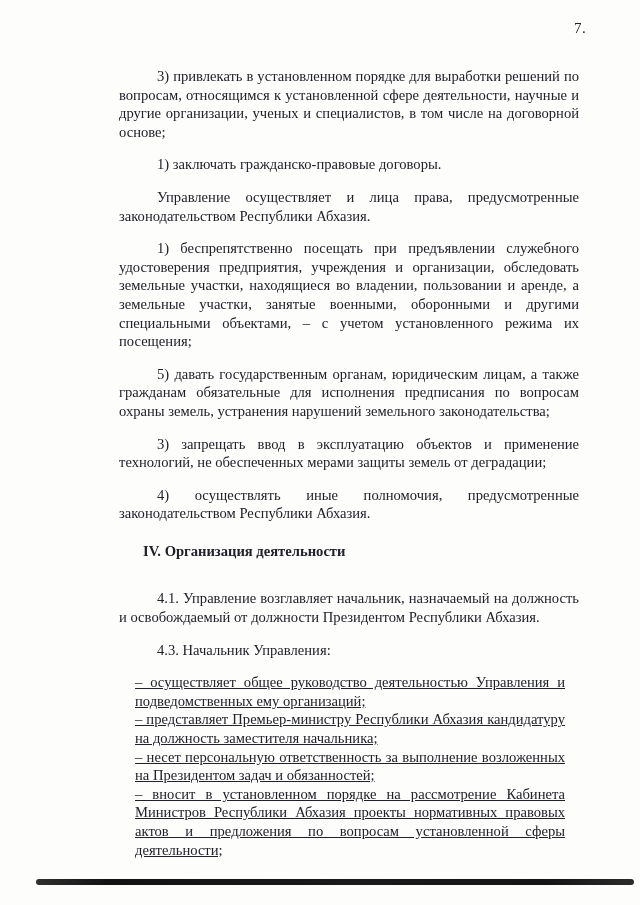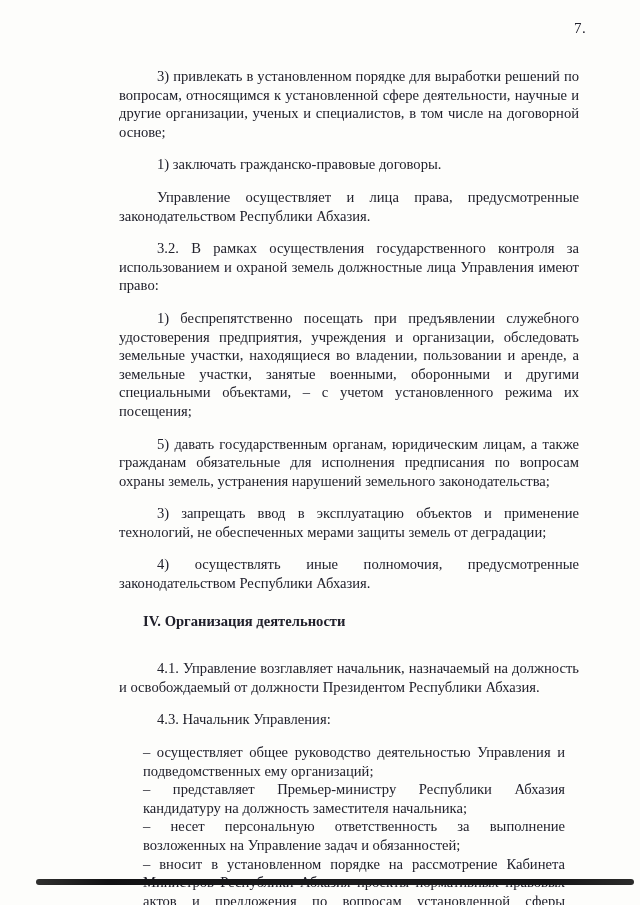--- a/index.html
+++ b/index.html
@@ -39,22 +39,23 @@
     text-indent: 38px;
   }
   .heading {
     margin: 19px 0 29px 0;
     padding-left: 38px;
     font-weight: 700;
     text-align: left;
     text-indent: 0;
   }
   .dash {
-    margin: 0 28px 0 38px;
+    margin: 0 28px 0 30px;
     text-indent: 0;
+    text-decoration: underline;
   }
   .scan-bar {
     position: absolute;
     top: 879px;
     left: 36px;
     width: 598px;
     height: 6px;
     border-radius: 3px;
     background: linear-gradient(90deg, #30302f 0%, #121214 12%, #1b1b1d 55%, #141416 85%, #2b2b2a 100%);
   }
@@ -68,42 +69,41 @@
 
   <div class="body-text">
 
     <p class="para">3) привлекать в установленном порядке для выработки решений по вопросам, относящимся к установленной сфере деятельности, научные и другие организации, ученых и специалистов, в том числе на договорной основе;</p>
 
 
     <p class="para">1) заключать гражданско-правовые договоры.</p>
 
     <p class="para">Управление осуществляет и лица права, предусмотренные законодательством Республики Абхазия.</p>
 
-    <p class="para">3.2. В рамках осуществления государственного контроля за использованием и охраной земель должностные лица Управления имеют право:</p>
 
     <p class="para">1) беспрепятственно посещать при предъявлении служебного удостоверения предприятия, учреждения и организации, обследовать земельные участки, находящиеся во владении, пользовании и аренде, а земельные участки, занятые военными, оборонными и другими специальными объектами, – с учетом установленного режима их посещения;</p>
 
     <p class="para">5) давать государственным органам, юридическим лицам, а также гражданам обязательные для исполнения предписания по вопросам охраны земель, устранения нарушений земельного законодательства;</p>
 
     <p class="para">3) запрещать ввод в эксплуатацию объектов и применение технологий, не обеспеченных мерами защиты земель от деградации;</p>
 
     <p class="para">4) осуществлять иные полномочия, предусмотренные законодательством Республики Абхазия.</p>
 
     <p class="heading">IV. Организация деятельности</p>
 
     <p class="para">4.1. Управление возглавляет начальник, назначаемый на должность и освобождаемый от должности Президентом Республики Абхазия.</p>
 
 
     <p class="para">4.3. Начальник Управления:</p>
 
     <p class="para dash">– осуществляет общее руководство деятельностью Управления и подведомственных ему организаций;</p>
 
     <p class="para dash">– представляет Премьер-министру Республики Абхазия кандидатуру на должность заместителя начальника;</p>
 
-    <p class="para dash">– несет персональную ответственность за выполнение возложенных на Управление задач и обязанностей;</p>
+    <p class="para dash">– несет персональную ответственность за выполнение возложенных на Президентом задач и обязанностей;</p>
 
     <p class="para dash">– вносит в установленном порядке на рассмотрение Кабинета Министров Республики Абхазия проекты нормативных правовых актов и предложения по вопросам установленной сферы деятельности;</p>
 
   </div>
 
   <div class="scan-bar"></div>
 
 </div>
 
 </body></html>

